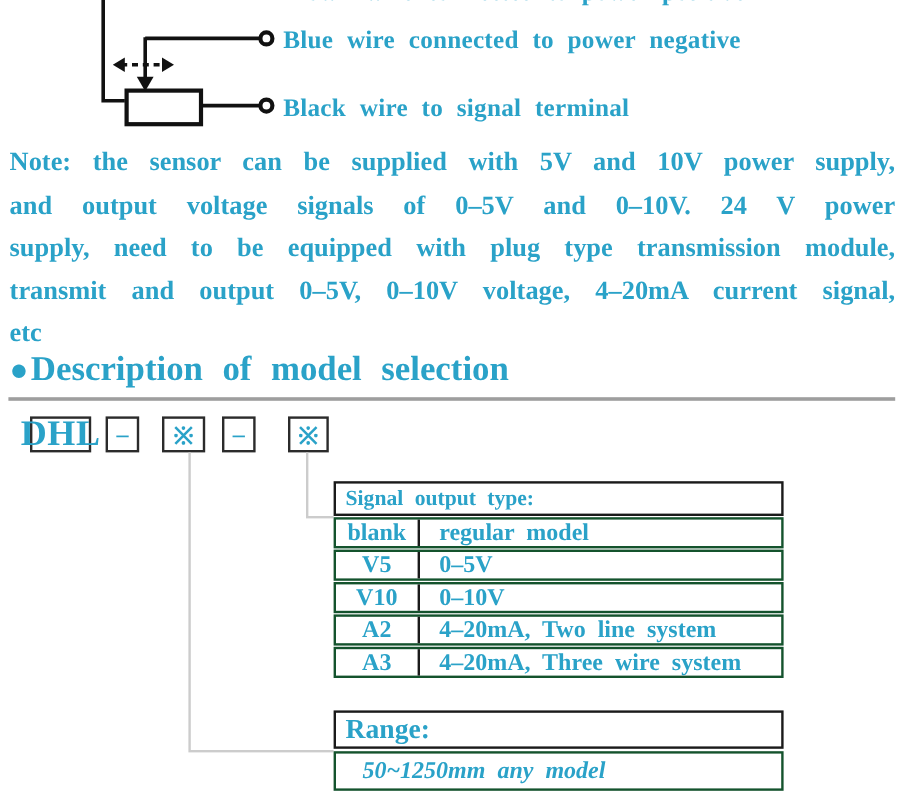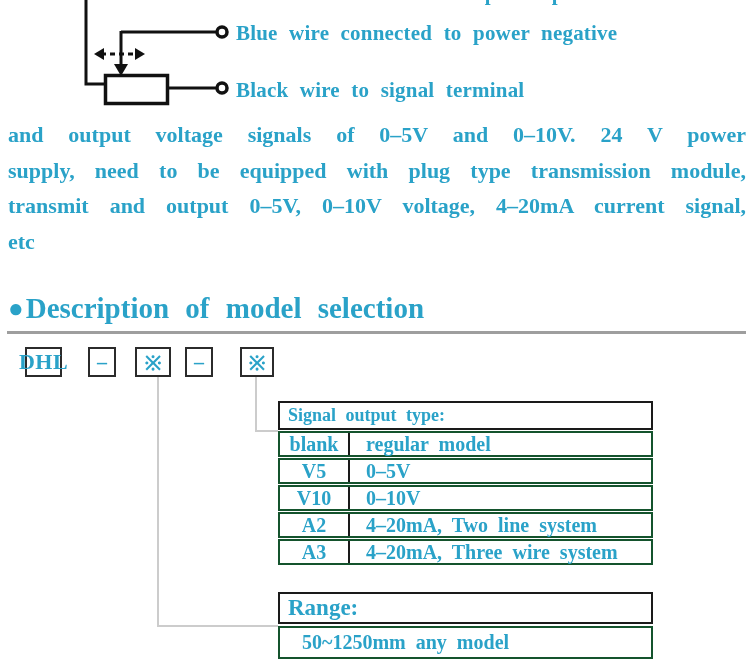--- a/index.html
+++ b/index.html
@@ -24,21 +24,21 @@
   
   #section-head{position:absolute;left:8px;top:292px;display:flex;align-items:center;}
   #section-head .bullet{font-size:26px;color:#2aa2c8;margin-right:2px;line-height:1;}
   #section-head .title{font-size:29px;font-weight:bold;color:#2aa2c8;word-spacing:9px;}
   #head-rule{position:absolute;left:7px;top:331px;width:739px;height:3px;background:#9e9e9e;}
 
   
   .code-box{position:absolute;top:347px;height:30px;box-sizing:border-box;
             border:2px solid #2b2b2b;display:flex;align-items:center;justify-content:center;
             color:#2aa2c8;font-weight:bold;background:#fff;}
-  #box-dhl{left:25px;width:37px;font-size:22px;letter-spacing:.5px;}
+  #box-dhl{left:25px;width:51px;font-size:30px;letter-spacing:.5px;}
   #box-dash1{left:88px;width:28px;font-size:20px;}
   #box-star1{left:135px;width:36px;font-size:20px;}
   #box-dash2{left:185px;width:28px;font-size:20px;}
   #box-star2{left:240px;width:34px;font-size:20px;}
 
   
   .conn{position:absolute;background:#cccccc;}
   #conn-v1{left:157px;top:377px;width:2px;height:248px;}
   #conn-h1{left:157px;top:625px;width:121px;height:2px;}
   #conn-v2{left:255px;top:377px;width:2px;height:53px;}
@@ -53,21 +53,21 @@
               color:#2aa2c8;font-weight:bold;}
   #signal-table .tbl-header{height:29px;font-size:18px;word-spacing:5px;}
   #range-table .tbl-header{height:32px;font-size:23px;}
   .tbl-row{box-sizing:border-box;border:2px solid #14532d;background:#fff;height:26px;
            margin-top:1px;display:flex;align-items:center;color:#2aa2c8;font-weight:bold;
            font-size:20px;}
   .tbl-row .c1{box-sizing:border-box;width:70px;height:100%;border-right:2px solid #1a1a1a;
                display:flex;align-items:center;justify-content:center;}
   .tbl-row .c2{padding-left:16px;word-spacing:5px;white-space:nowrap;}
   #range-table .tbl-row{height:33px;margin-top:2px;}
-  #range-table .tbl-row .c2{padding-left:22px;}
+  #range-table .tbl-row .c2{padding-left:22px;font-style:italic;}
 </style>
 </head>
 <body>
 
 <div id="page">
 
   <div id="diagram">
     <svg width="750" height="115" viewBox="0 0 750 115">
 
       <polyline points="54,0 54,84 72,84" fill="none" stroke="#111" stroke-width="3"></polyline>
@@ -88,20 +88,21 @@
     </svg>
 
     <div id="clip-top">
       <span class="inner">Brown wire connected to power positive</span>
     </div>
     <div class="wire-label" style="top:21px;">Blue wire connected to power negative</div>
     <div class="wire-label" style="top:78px;">Black wire to signal terminal</div>
   </div>
 
   <div id="note">
+    <div class="note-line just">Note: the sensor can be supplied with 5V and 10V power supply,</div>
     <div class="note-line just">and output voltage signals of 0–5V and 0–10V. 24 V power</div>
     <div class="note-line just">supply, need to be equipped with plug type transmission module,</div>
     <div class="note-line just">transmit and output 0–5V, 0–10V voltage, 4–20mA current signal,</div>
     <div class="note-line">etc</div>
   </div>
 
   <div id="section-head">
     <span class="bullet">●</span>
     <span class="title">Description of model selection</span>
   </div>

